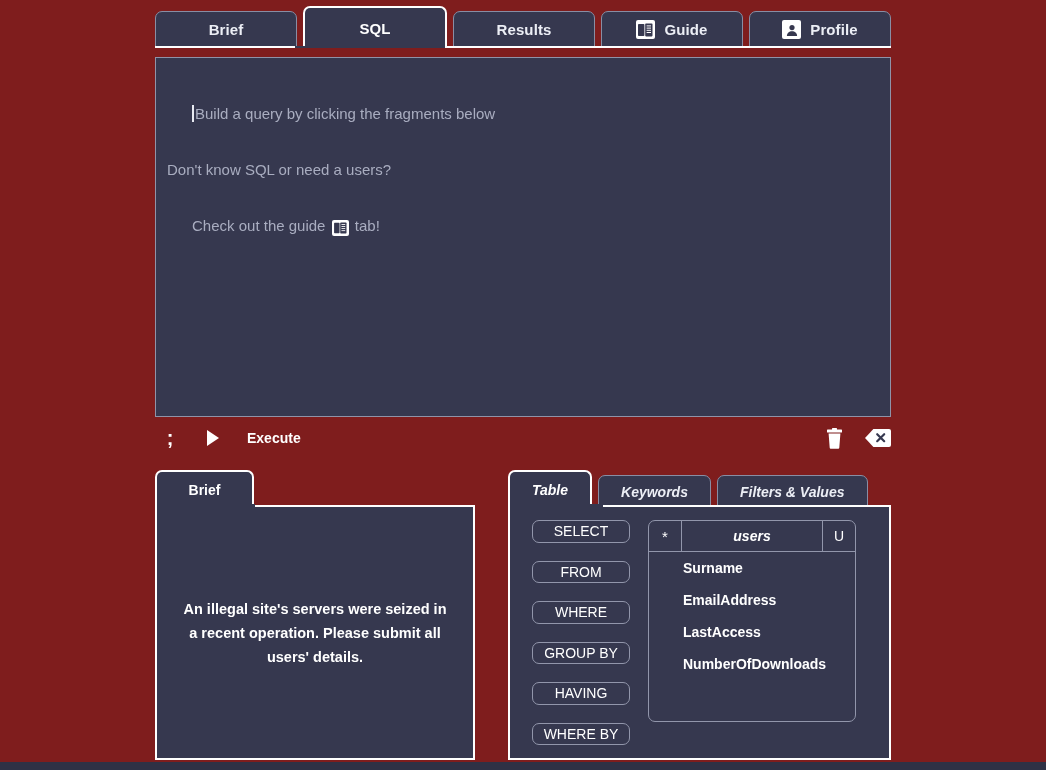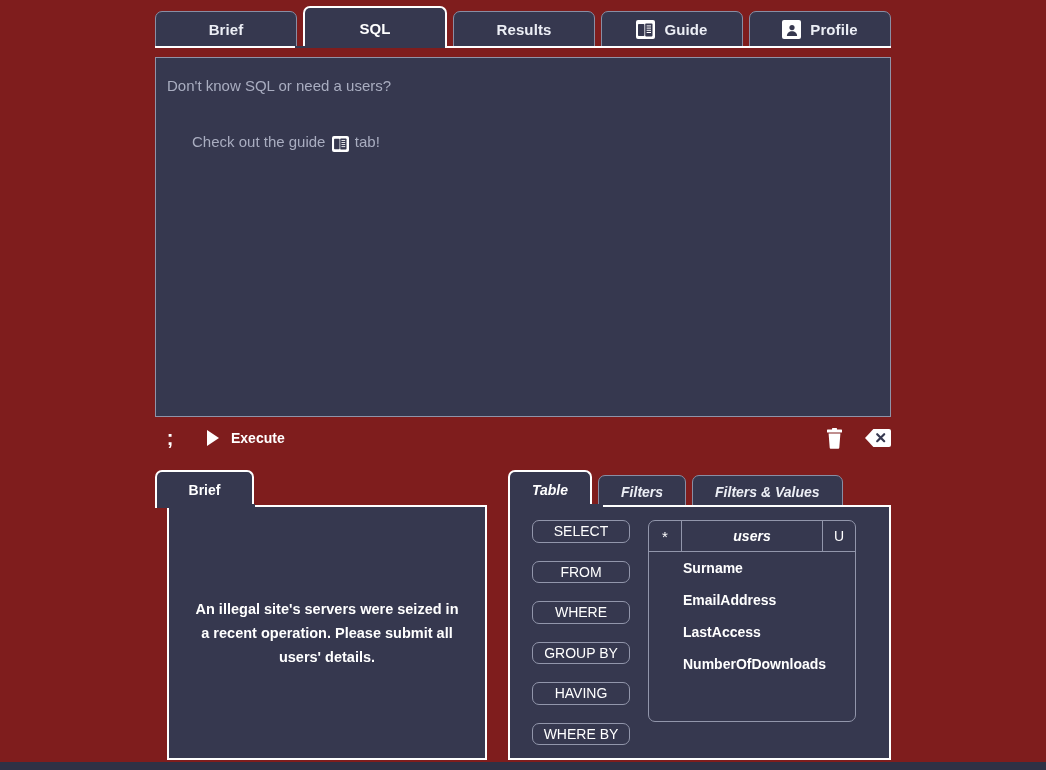--- a/index.html
+++ b/index.html
@@ -105,21 +105,21 @@
   }
   .play {
     width: 0; height: 0;
     border-left: 12px solid #ffffff;
     border-top: 8px solid transparent;
     border-bottom: 8px solid transparent;
     margin-left: 22px;
   }
   .exec-label {
     color: #ffffff; font-size: 14px; font-weight: bold;
-    margin-left: 12px;
+    margin-left: 28px;
   }
   .tb-right { margin-left: auto; display: flex; align-items: center; gap: 22px; }
   .icon-btn { display: flex; align-items: center; justify-content: center; }
 
   
   .panel-tabs {
     position: absolute;
     display: flex; align-items: flex-end; gap: 6px;
     height: 40px;
   }
@@ -143,21 +143,20 @@
     background: #36384f;
   }
 
   
   #brief-tabs { left: 155px; top: 468px; width: 320px; }
   #brief-tabs .ptab { flex: 0 0 99px; padding: 0; }
   #brief-body {
     left: 155px; top: 505px; width: 320px; height: 255px;
     display: flex; align-items: center; justify-content: center;
     padding: 0 26px;
-    margin-left: 12px;
   }
   #brief-top-mask {
     position: absolute; left: 157px; top: 504px;
     width: 98px; height: 4px; background: #36384f;
   }
   .brief-text {
     color: #ffffff; font-size: 14.5px; font-weight: bold;
     line-height: 24px; text-align: center;
   }
 
@@ -248,20 +247,23 @@
         </svg>
       </span>
       <span>Profile</span>
     </div>
   </div>
   <div class="tabbar-underline">
     <div class="gap" style="left:140px;width:150px;"></div>
   </div>
 
   <div class="editor">
+    <div class="ph-line">
+      <span class="caret"></span><span>Build a query by clicking the fragments below</span>
+    </div>
     <div class="ph-line">Don't know SQL or need a users?</div>
     <div class="ph-line">
       <span>Check out the guide </span><span class="emoji-book">
         <svg width="13" height="12" viewBox="0 0 15 14" aria-hidden="true">
           <rect x="0" y="1" width="6.4" height="12" rx="0.8" fill="#36384f"></rect>
           <rect x="7.2" y="0.6" width="7.3" height="12.8" rx="0.8" fill="#36384f"></rect>
           <rect x="8.6" y="2.4" width="4.4" height="1" fill="#ffffff"></rect>
           <rect x="8.6" y="4.8" width="4.4" height="1" fill="#ffffff"></rect>
           <rect x="8.6" y="7.2" width="4.4" height="1" fill="#ffffff"></rect>
           <rect x="8.6" y="9.6" width="4.4" height="1" fill="#ffffff"></rect>
@@ -299,21 +301,21 @@
   <div class="panel-body" id="brief-body">
     <div class="brief-text">An illegal site's servers were seized in a recent operation. Please submit all users' details.</div>
   </div>
   <div id="brief-top-mask"></div>
 
   <div class="panel-tabs" id="frag-tabs">
     <div class="ptab active">
       <span>Table</span>
     </div>
     <div class="ptab">
-      <span>Filters</span>
+      <span>Keywords</span>
     </div>
     <div class="ptab">
       <span>Filters &amp; Values</span>
     </div>
   </div>
   <div class="panel-body" id="frag-body">
 
     <div class="kw-col">
       <div class="kw-btn">SELECT</div>
       <div class="kw-btn">FROM</div>

